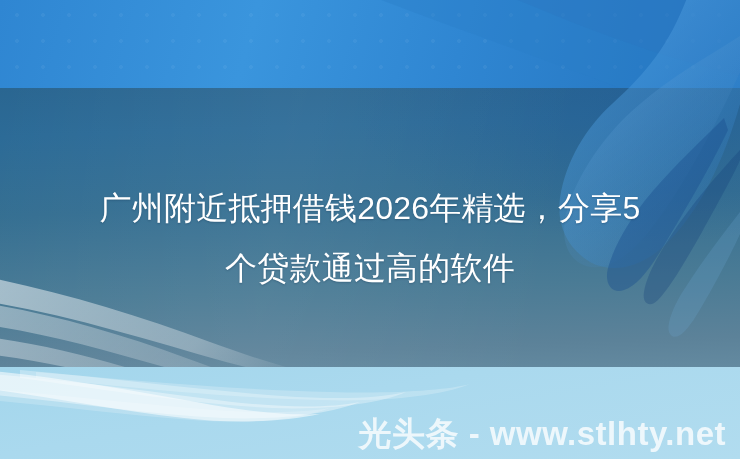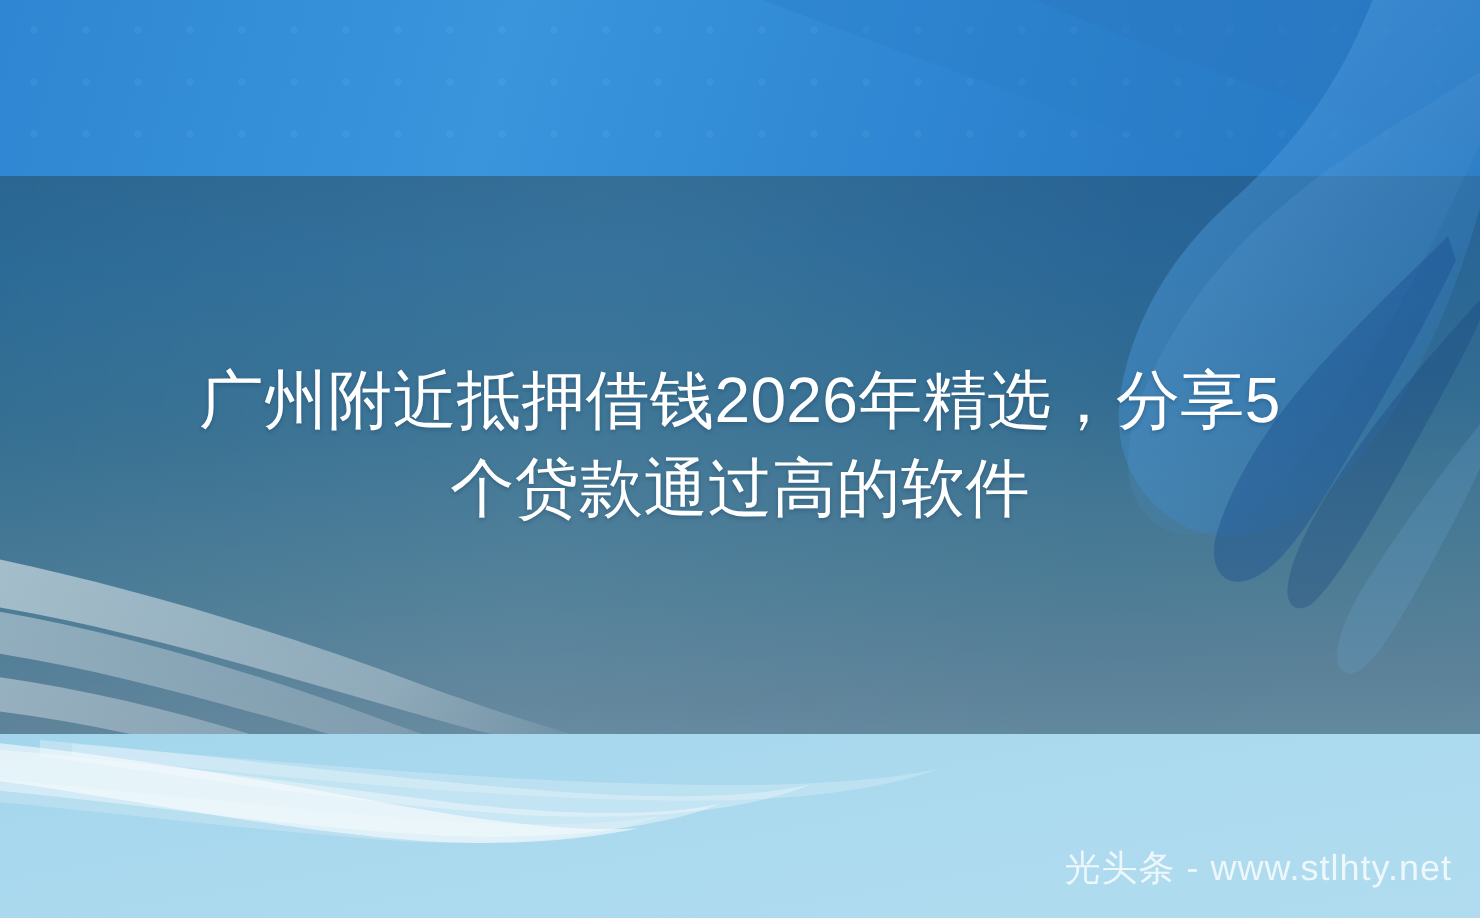--- a/index.html
+++ b/index.html
@@ -72,36 +72,36 @@
     left: 0;
     top: 178px;
     width: 740px;
     text-align: center;
   }
   .title {
     display: inline-block;
     width: 700px;
     color: #ffffff;
     font-size: 32px;
-    line-height: 44px;
+    line-height: 60px;
     font-weight: 400;
     letter-spacing: 0.2px;
     text-shadow: 0 1px 2px rgba(10,40,70,0.28);
     white-space: pre-line;
   }
 
   
   .watermark {
     position: absolute;
     right: 14px;
     bottom: 8px;
     color: rgba(255,255,255,0.78);
-    font-size: 18px;
+    font-size: 33px;
     line-height: 34px;
-    font-weight: 400;
+    font-weight: 700;
     letter-spacing: 0.5px;
     white-space: nowrap;
   }
 </style>
 </head>
 <body>
 
 <div id="stage">
 
   <div class="band band-top">

